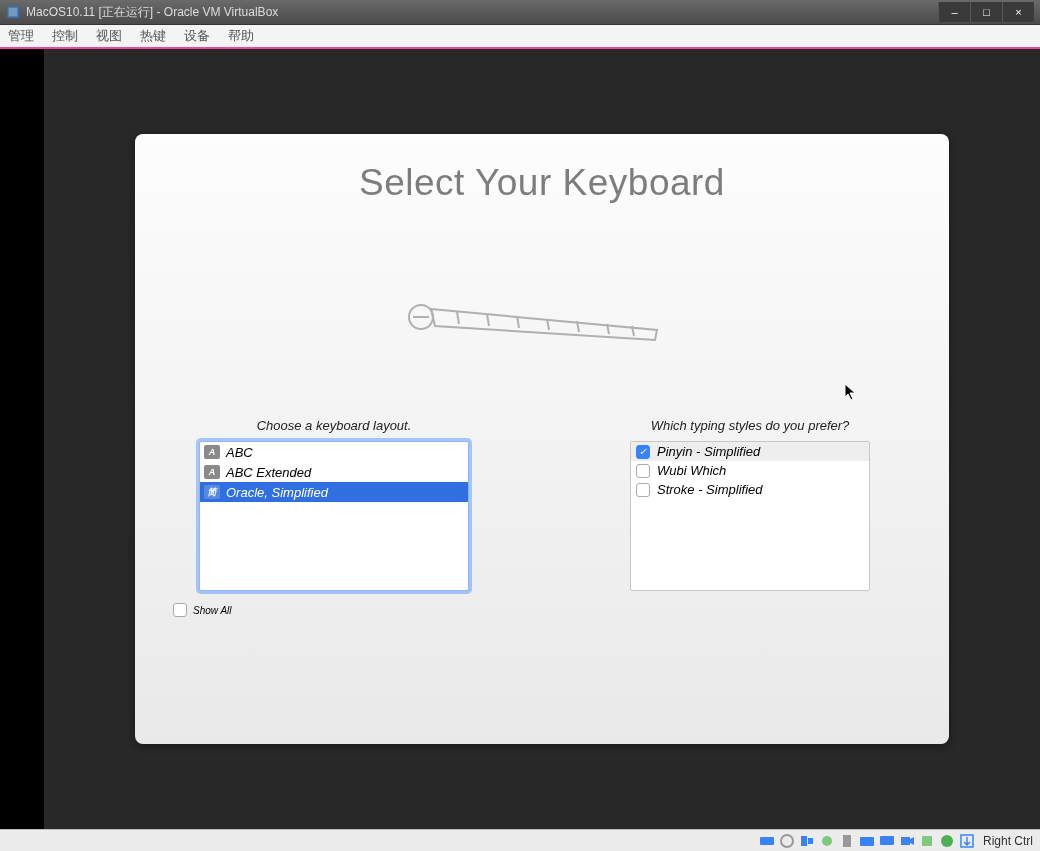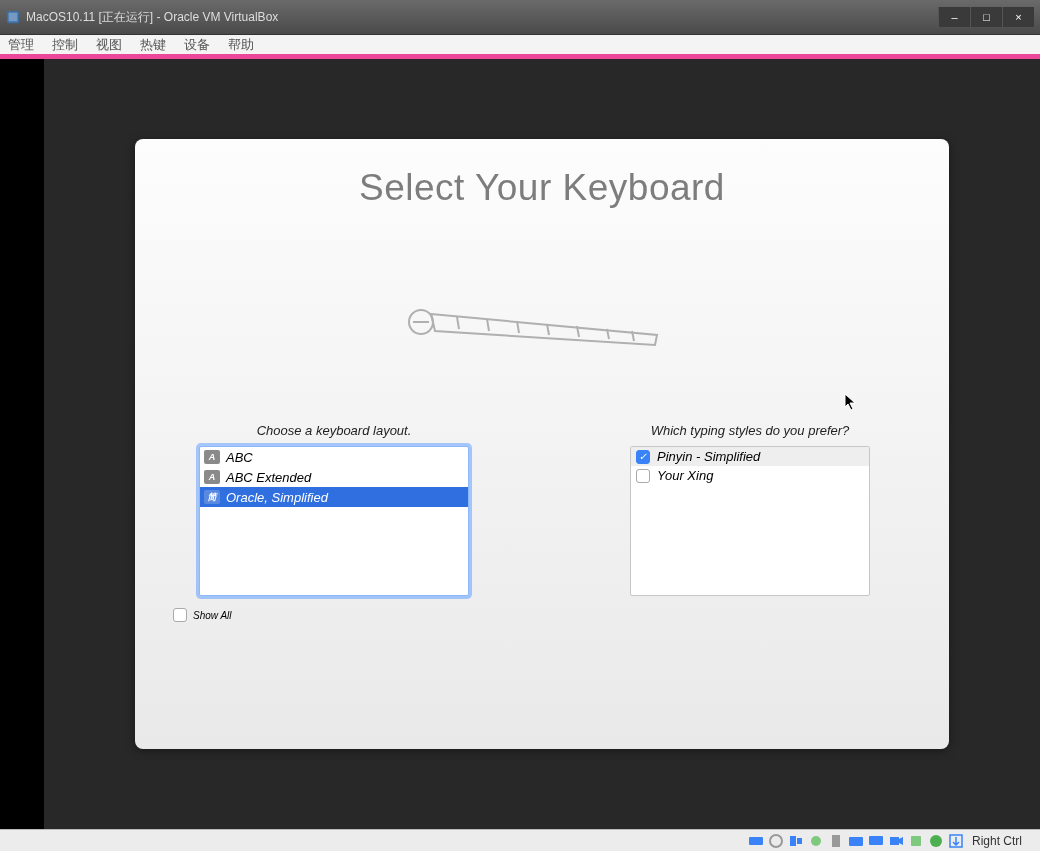--- a/index.html
+++ b/index.html
@@ -1,27 +1,27 @@
 <!DOCTYPE html>
 <html><head>
 <meta charset="utf-8">
 <style>
 * { margin:0; padding:0; box-sizing:border-box; font-family:-apple-system,"Helvetica Neue",Arial,sans-serif; }
 html,body { width:1040px; height:851px; overflow:hidden; background:#fff; }
 
 
 .win-frame { width:1040px; height:851px; background:#000; display:flex; flex-direction:column; }
-.win-titlebar { height:35px; background:linear-gradient(#6a6a6a,#4a4a4a); display:flex; align-items:center; color:#ddd; font-size:12px; padding:0 6px; border-bottom:1px solid #333;}
+.win-titlebar { height:25px; background:linear-gradient(#6a6a6a,#4a4a4a); display:flex; align-items:center; color:#ddd; font-size:12px; padding:0 6px; border-bottom:1px solid #333;}
 .win-titlebar .title-text { flex:1; }
 .win-titlebar .tb-icon { width:14px; height:14px; margin-right:6px; display:inline-block; }
 .win-controls { display:flex; gap:0; }
 .win-btn { width:32px; height:20px; background:#3a3a3a; color:#fff; display:flex; align-items:center; justify-content:center; font-size:11px; border-left:1px solid #555; cursor:pointer;}
 
 
-.vb-menubar { height:24px; background:#f4f4f4; display:flex; align-items:center; padding:0 8px; gap:18px; font-size:13px; color:#555; border-bottom:5px solid #ec4899;}
+.vb-menubar { height:24px; background:#f4f4f4; display:flex; align-items:center; padding:0 8px; gap:18px; font-size:13px; color:#555; border-bottom:2px solid #ec4899;}
 .vb-menubar .menu-item{cursor:pointer;}
 
 
 .guest-area { flex:1; background:#282828; display:flex; align-items:center; justify-content:center; position:relative;margin-left:44px;}
 
 
 .setup-panel { width:814px; height:610px; background:linear-gradient(#fdfdfd,#e9e9e9); border-radius:8px; box-shadow:0 2px 10px rgba(0,0,0,0.4); display:flex; flex-direction:column; align-items:center; padding:24px 36px 18px 36px;}
 .setup-title { font-size:37px; color:#7d7d7d; font-weight:400; margin-top:4px; letter-spacing:0.5px;}
 .kb-illustration { margin-top:80px; margin-bottom:60px; }
 
@@ -42,21 +42,21 @@
 
 .showall { margin-top:12px; display:flex; align-items:center; gap:6px; align-self:flex-start; margin-left:2px; font-size:10px;}
 .showall .ck{width:14px; height:14px;}
 
 .nav-row { margin-top:26px; display:flex; gap:66px;}
 .nav-btn { display:flex; flex-direction:column; align-items:center; gap:4px; cursor:pointer; color:#333; font-size:13px;}
 .nav-circle { width:32px; height:32px; border:2px solid #888; border-radius:50%; display:flex; align-items:center; justify-content:center; color:#888;}
 .nav-circle svg{width:14px;height:14px;}
 
 
-.statusbar { height:22px; background:#ececec; border-top:1px solid #bbb; display:flex; align-items:center; justify-content:flex-end; padding:0 18px; gap:4px; font-size:12px; font-family:"Courier New",monospace; color:#333;}
+.statusbar { height:22px; background:#ececec; border-top:1px solid #bbb; display:flex; align-items:center; justify-content:flex-end; padding:0 7px; gap:4px; font-size:12px; font-family:"Courier New",monospace; color:#333;}
 .statusbar .sb-icon { width:16px; height:16px; display:flex; align-items:center; justify-content:center;}
 .host-key { margin-left:4px;}
 
 
 .cursor { position:absolute; left:800px; top:334px; pointer-events:none;}
 </style>
 </head>
 <body>
 
 <div class="win-frame">
@@ -132,21 +132,25 @@
 
         <div class="col">
           <div class="col-label">Which typing styles do you prefer?</div>
           <div class="listbox" style="width:240px;">
             <div class="ck-row alt">
               <span class="ck checked"></span>
               <span>Pinyin - Simplified</span>
             </div>
             <div class="ck-row">
               <span class="ck"></span>
-              <span>Your Xing</span>
+              <span>Wubi Which</span>
+            </div>
+            <div class="ck-row">
+              <span class="ck"></span>
+              <span>Stroke - Simplified</span>
             </div>
           </div>
         </div>
       </div>
 
     </div>
 
     <div class="cursor">
       <svg width="14" height="18" viewBox="0 0 14 18">
           <path d="M1 1 L1 14 L4 11 L7 17 L9 16 L6 10 L11 10 Z" fill="#000" stroke="#fff" stroke-width="1"></path>

